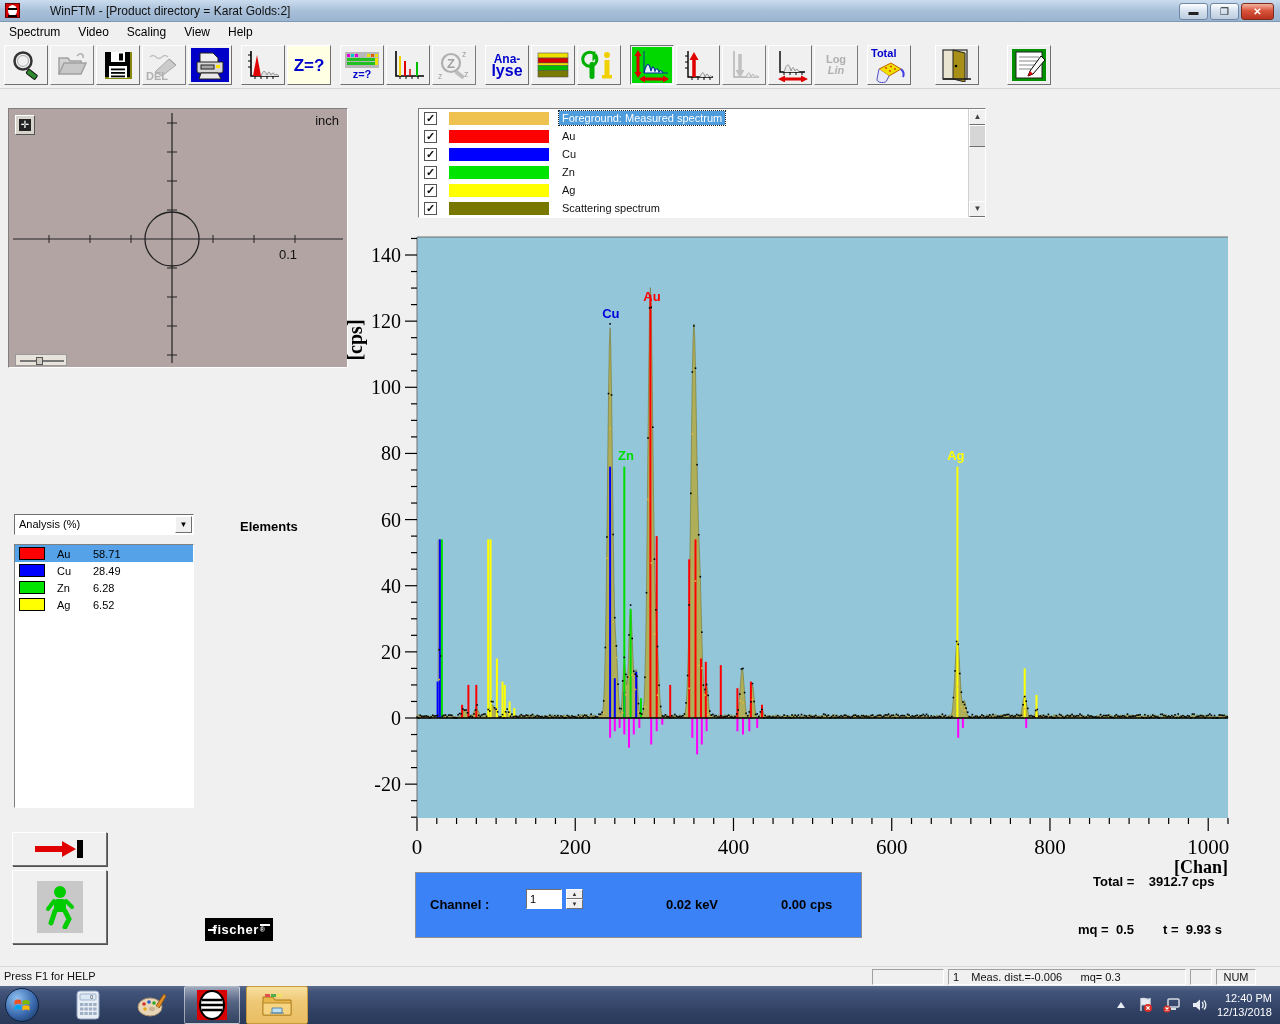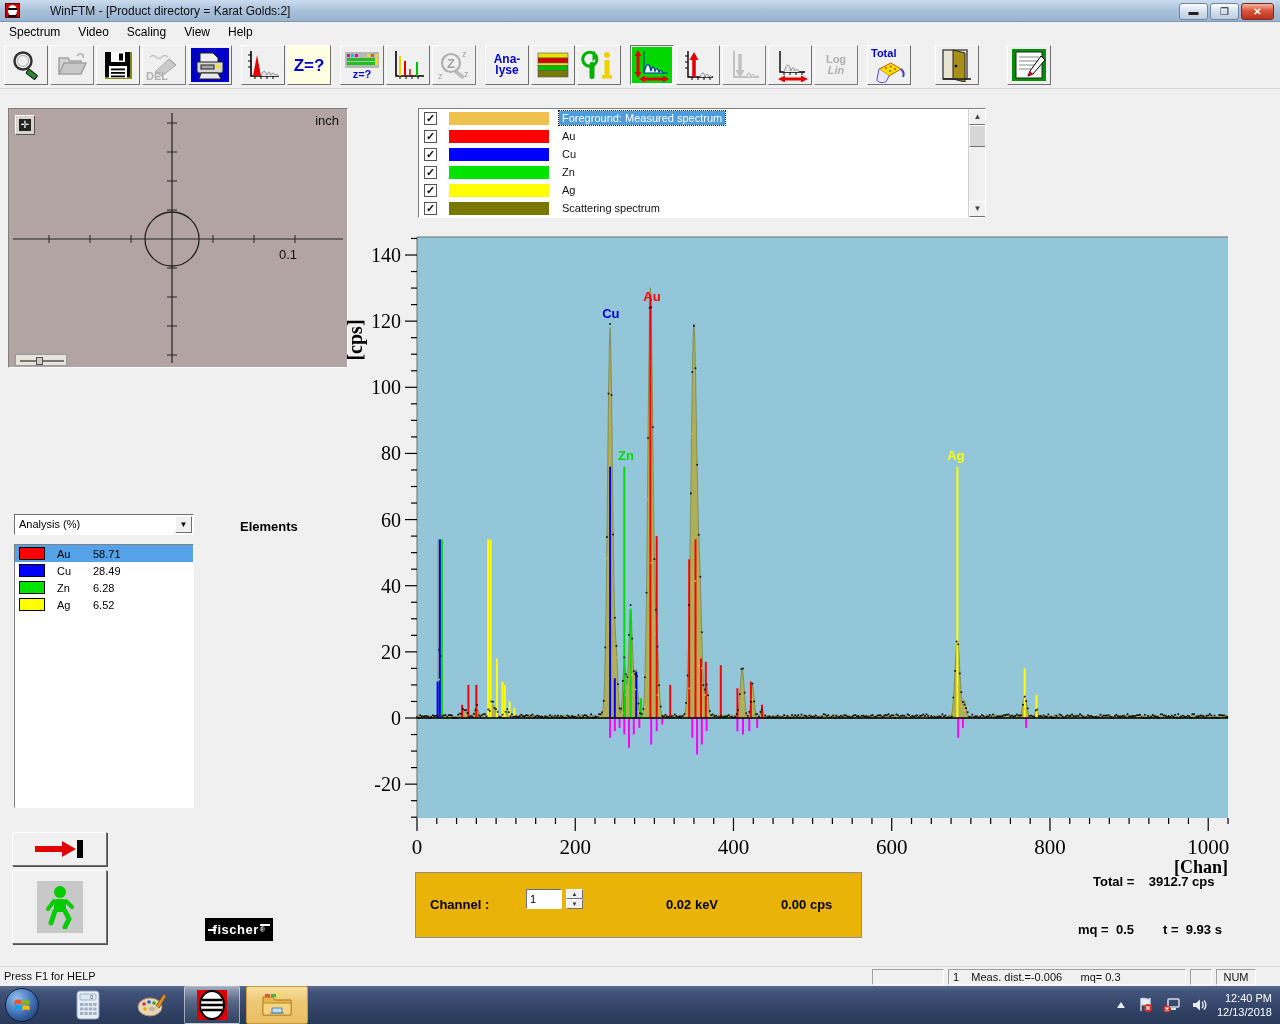--- a/index.html
+++ b/index.html
@@ -91,21 +91,21 @@
   .rrow.sel { background:#55A2E8; }
   .rrow .sw { width:26px; height:13px; border:1px solid #000; margin-left:4px; }
   .rrow .el { width:34px; margin-left:12px; }
   .rrow .val { margin-left:2px; }
 
   
   .chart { position:absolute; left:345px; top:143px; width:895px; height:650px; }
 
   
   .chpanel { position:absolute; left:415px; top:783px; width:447px; height:66px;
-    border:1px solid #909090; background:#eab308; }
+    border:1px solid #909090; background:#3b82f6; }
   .chpanel .lab { position:absolute; left:14px; top:24px; font-size:13px; font-weight:bold; }
   .chpanel .spin { position:absolute; left:110px; top:16px; }
   .chpanel .edit { width:36px; height:20px; background:#fff; border:1px solid; border-color:#707070 #FFF #FFF #707070;
     font-size:11px; padding:3px 0 0 3px; }
   .chpanel .spb { position:absolute; left:40px; top:0; width:17px; height:20px; }
   .chpanel .spb div { width:17px; height:10px; background:#F0F0F0; border:1px solid;
     border-color:#FFF #707070 #707070 #FFF; font-size:6px; text-align:center; line-height:8px; color:#333; }
   .chpanel .kev { position:absolute; left:250px; top:24px; font-size:13px; font-weight:bold; }
   .chpanel .cps { position:absolute; left:365px; top:24px; font-size:13px; font-weight:bold; }
 
@@ -263,21 +263,21 @@
             <circle cx="15" cy="14" r="9" fill="none" stroke="#AAA" stroke-width="2.2"></circle>
             <text x="11" y="19" font-size="13" font-weight="bold" fill="#999" font-family="Liberation Sans,sans-serif">Z</text>
             <text x="26" y="8" font-size="9" fill="#999">z</text>
             <text x="28" y="28" font-size="9" fill="#999">z</text>
             <text x="2" y="30" font-size="9" fill="#999">z</text>
             <rect x="21" y="21" width="10" height="4" transform="rotate(38 21 21)" fill="#B8B8B8"></rect>
           </svg></div>
       </div>
       <div class="tbtn gap6">
         <div class="lbl" style="color: rgb(0, 0, 204); font-size: 12px;">Ana-</div>
-        <div class="lbl" style="color: rgb(0, 0, 204); font-size: 12px;">lyse</div>
+        <div class="lbl" style="color: rgb(0, 0, 204); font-size: 16px;">lyse</div>
       </div>
       <div class="tbtn">
         <div style="line-height: 0;"><svg width="32" height="26" viewBox="0 0 32 26">
             <rect x="1" y="1" width="30" height="5" fill="#F0E000" stroke="#555" stroke-width=".6"></rect>
             <rect x="1" y="6" width="30" height="5" fill="#D80000" stroke="#555" stroke-width=".6"></rect>
             <rect x="1" y="11" width="30" height="2.5" fill="#F0E000" stroke="#555" stroke-width=".4"></rect>
             <rect x="1" y="13.5" width="30" height="5" fill="#00BC00" stroke="#555" stroke-width=".6"></rect>
             <rect x="1" y="18.5" width="30" height="6.5" fill="#7A7A00" stroke="#555" stroke-width=".6"></rect>
           </svg></div>
       </div>

